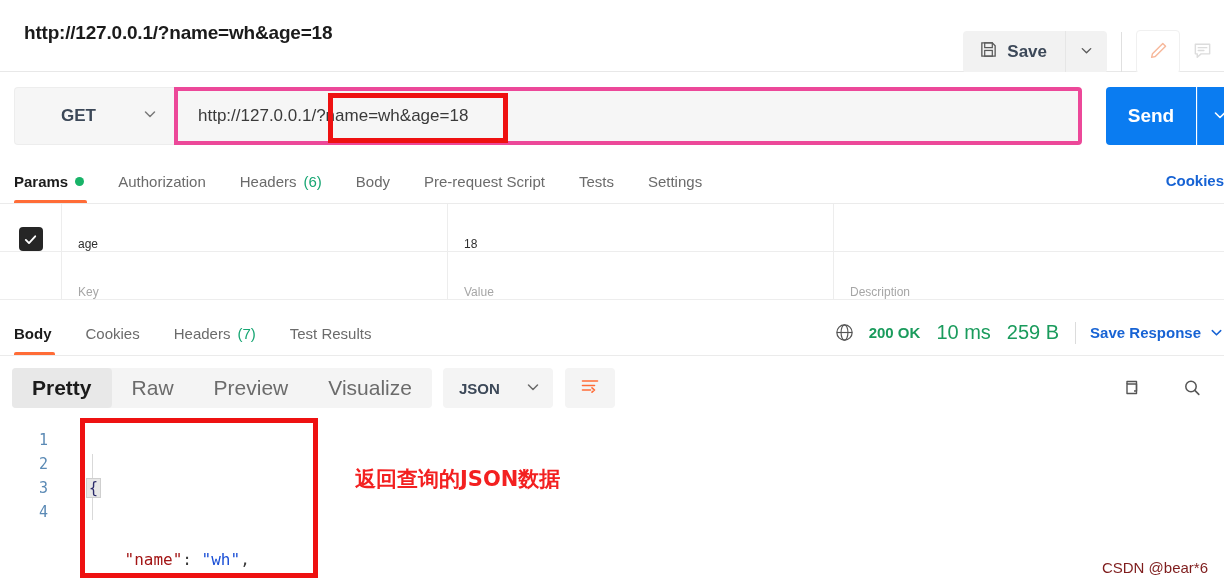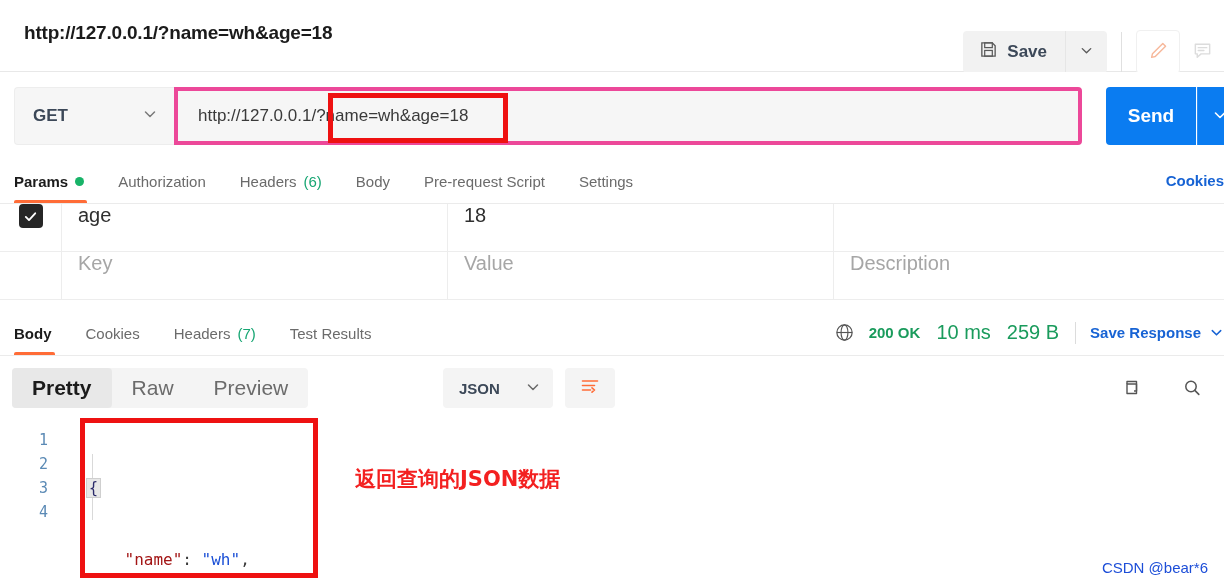--- a/index.html
+++ b/index.html
@@ -52,21 +52,21 @@
     position: absolute; left: 0; top: 72px; width: 1224px; height: 88px;
     background: #fff;
   }
   .method-box {
     position: absolute; left: 14px; top: 15px; width: 160px; height: 58px;
     background: #f6f6f6; border: 1px solid #ededed; border-right: none;
     border-radius: 4px 0 0 4px;
     display: flex; align-items: center; justify-content: space-between;
     padding: 0 16px 0 18px; cursor: pointer;
   }
-  .method-label { font-size: 17px; font-weight: bold; color: #3c4858; }
+  .method-label { font-size: 17px; font-weight: bold; color: #3c4858; margin-left: 28px; }
   .url-box {
     position: absolute; left: 174px; top: 15px; width: 908px; height: 58px;
     background: #f6f6f6; border: 4px solid #ec4899; border-radius: 0 4px 4px 0;
     display: flex; align-items: center; padding: 0 20px;
   }
   .url-text { font-size: 17px; color: #3a3a3a; white-space: nowrap; }
   .send-btn {
     position: absolute; left: 1106px; top: 15px; width: 90px; height: 58px;
     background: #0a7cf1; border: none; border-radius: 4px 0 0 4px;
     color: #ffffff; font-size: 19px; font-weight: bold;
@@ -107,22 +107,22 @@
 
   
   .params {
     position: absolute; left: 0; top: 204px; width: 1224px; height: 106px;
   }
   .prow {
     display: flex; height: 48px; border-bottom: 1px solid #ededed;
     align-items: stretch;
   }
   .pcell {
-    display: flex; align-items: flex-start; padding: 0 16px;
-    border-right: 1px solid #ededed; font-size: 20px;
+    display: flex; align-items: flex-end; padding: 0 16px;
+    border-right: 1px solid #ededed; font-size: 12px;
   }
   .pcell.check { width: 62px; justify-content: center; padding: 0; }
   .pcell.key { width: 386px; }
   .pcell.val { width: 386px; }
   .pcell.desc { flex: 1; border-right: none; }
   .cbox {
     width: 24px; height: 24px; border-radius: 4px; background: #262626;
     display: flex; align-items: center; justify-content: center;
   }
   .ph { color: #a6a6a6; }
@@ -201,21 +201,21 @@
   
   .redbox { position: absolute; border: 5px solid #ee1111; pointer-events: none; }
   .annot {
     position: absolute; color: #f32020; font-size: 21px; font-weight: bold;
     font-family: "DejaVu Sans", sans-serif; white-space: nowrap;
   }
 
   
   .watermark {
     position: absolute; right: 16px; bottom: 8px;
-    font-size: 15px; color: #1d4ed8; white-space: nowrap;
+    font-size: 15px; color: #7f1d1d; white-space: nowrap;
   }
 </style>
 </head>
 <body>
 
 <div class="app">
 
   <div class="titlebar">
     <div class="req-title">http://127.0.0.1/?name=wh&amp;age=18</div>
 
@@ -298,20 +298,23 @@
       <span>Headers</span>
       <span class="count">(6)</span>
     </div>
     <div class="tab">
       <span>Body</span>
     </div>
     <div class="tab">
       <span>Pre-request Script</span>
     </div>
     <div class="tab">
+      <span>Tests</span>
+    </div>
+    <div class="tab">
       <span>Settings</span>
     </div>
     <div class="cookies-link">Cookies</div>
   </div>
 
   <div class="params">
     <div class="prow">
       <div class="pcell check">
         <span class="cbox">
           <svg width="15" height="15" viewBox="0 0 16 16" fill="none">
@@ -378,20 +381,21 @@
         </svg>
       </span>
     </div>
   </div>
 
   <div class="bodybar">
     <div class="seg">
       <div class="segbtn active">Pretty</div>
       <div class="segbtn">Raw</div>
       <div class="segbtn">Preview</div>
+      <div class="segbtn">Visualize</div>
     </div>
 
     <div class="jsonsel">
       <span>JSON</span>
       <span>
         <svg width="16" height="16" viewBox="0 0 16 16" fill="none">
           <path d="M3.5 6l4.5 4.5L12.5 6" stroke="#6a6a6a" stroke-width="1.5" stroke-linecap="round" stroke-linejoin="round"></path>
         </svg>
       </span>
     </div>

